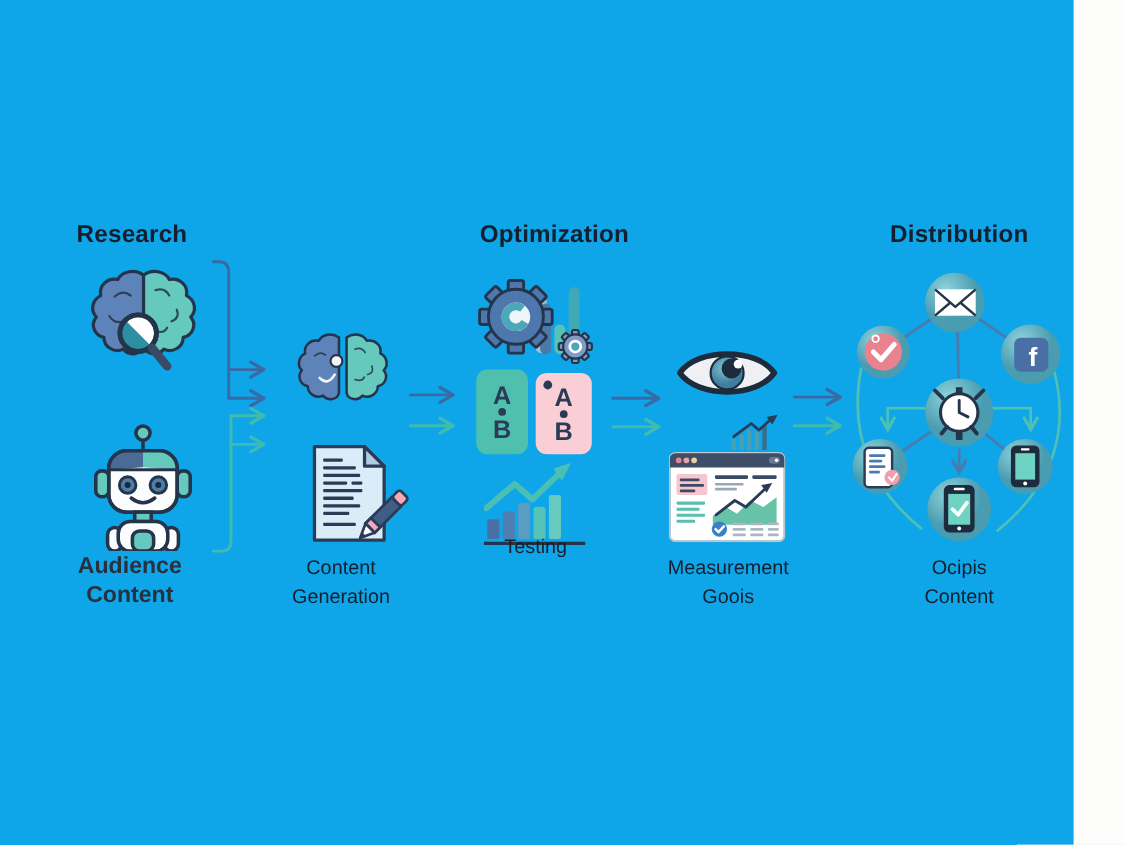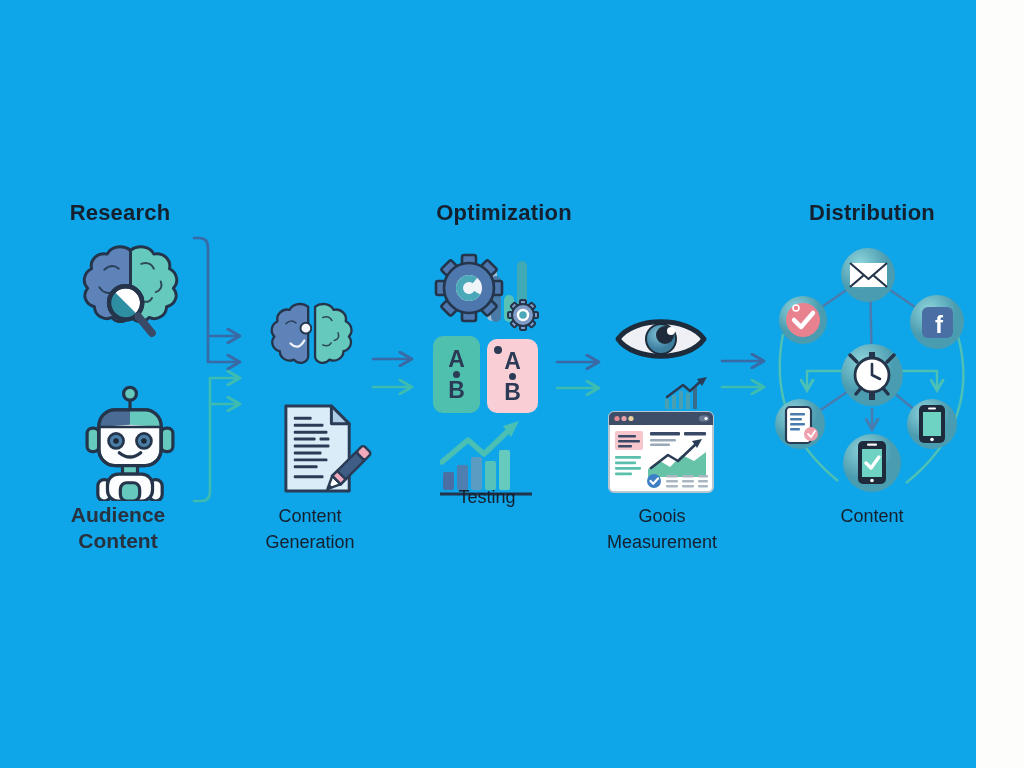--- a/index.html
+++ b/index.html
@@ -312,22 +312,22 @@
       <rect x="58" y="69" width="12" height="2.4" rx="1"></rect>
         <rect x="74" y="69" width="12" height="2.4" rx="1"></rect>
         <rect x="90" y="69" width="10" height="2.4" rx="1"></rect>
       <rect x="58" y="74" width="12" height="2.4" rx="1"></rect>
         <rect x="74" y="74" width="12" height="2.4" rx="1"></rect>
         <rect x="90" y="74" width="10" height="2.4" rx="1"></rect>
     </g>
   </svg>
 
   <div class="abs caption" style="left:572px;top:503px;width:180px;">
+    <div>Measurement</div>
     <div>Goois</div>
-    <div>Measurement</div>
   </div>
 
   <svg class="abs" style="left:770px;top:236px;" width="208" height="266" viewBox="0 0 208 266">
     <defs>
       <radialGradient id="tc" cx="35%" cy="28%">
         <stop offset="0" stop-color="#8ed4dc"></stop>
           <stop offset="1" stop-color="#4a9cb0"></stop>
       </radialGradient>
       <marker id="mb2" viewBox="0 0 10 10" refX="7" refY="5" markerWidth="6" markerHeight="6" orient="auto">
         <path d="M1,1 L8,5 L1,9" fill="none" stroke="#4a7bae" stroke-width="1.9" stroke-linecap="round"></path>
@@ -410,16 +410,17 @@
       <circle cx="102" cy="227" r="29" fill="url(#tc)"></circle>
       <rect x="88" y="205" width="28" height="43" rx="5" fill="#1e2b3c"></rect>
       <rect x="92" y="213" width="20" height="28" fill="#6fd3c4"></rect>
       <path d="M96,227 L101,232 L109,221" fill="none" stroke="#ffffff" stroke-width="3.4" stroke-linecap="round" stroke-linejoin="round"></path>
       <rect x="97" y="207.5" width="10" height="2.2" rx="1" fill="#ffffff"></rect>
       <circle cx="102" cy="244.5" r="1.8" fill="#ffffff"></circle>
     </g>
   </svg>
 
   <div class="abs caption" style="left:792px;top:503px;width:160px;">
+    <div>Ocipis</div>
     <div>Content</div>
   </div>
 
 </div>
 
 </body></html>

